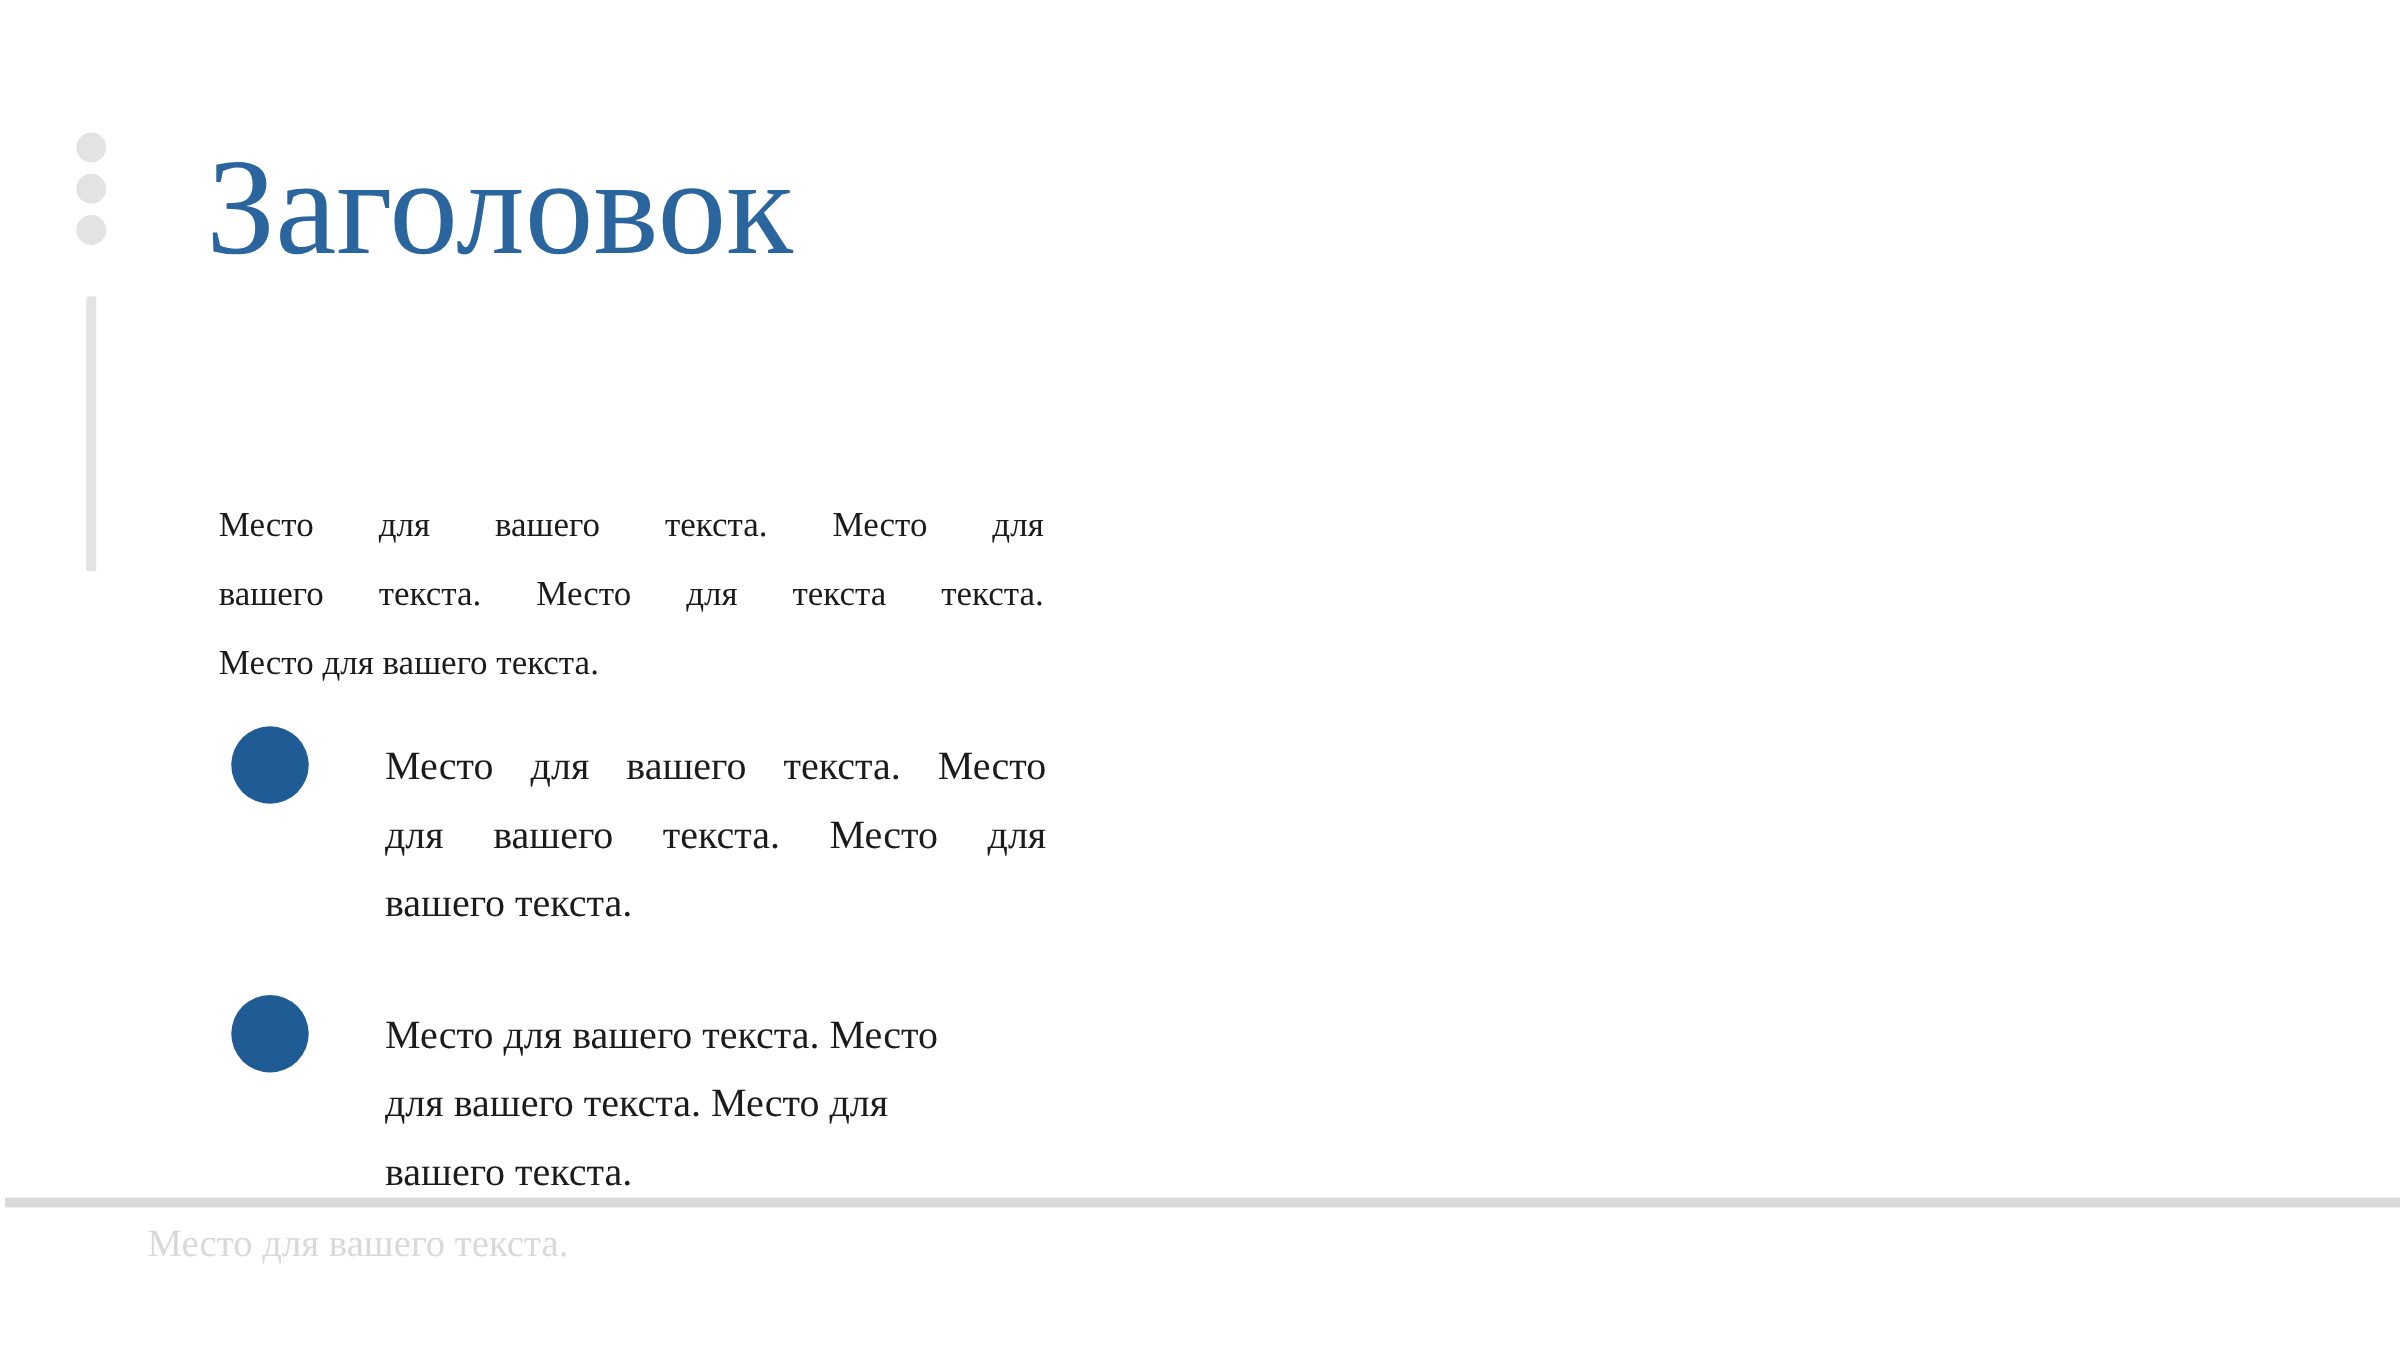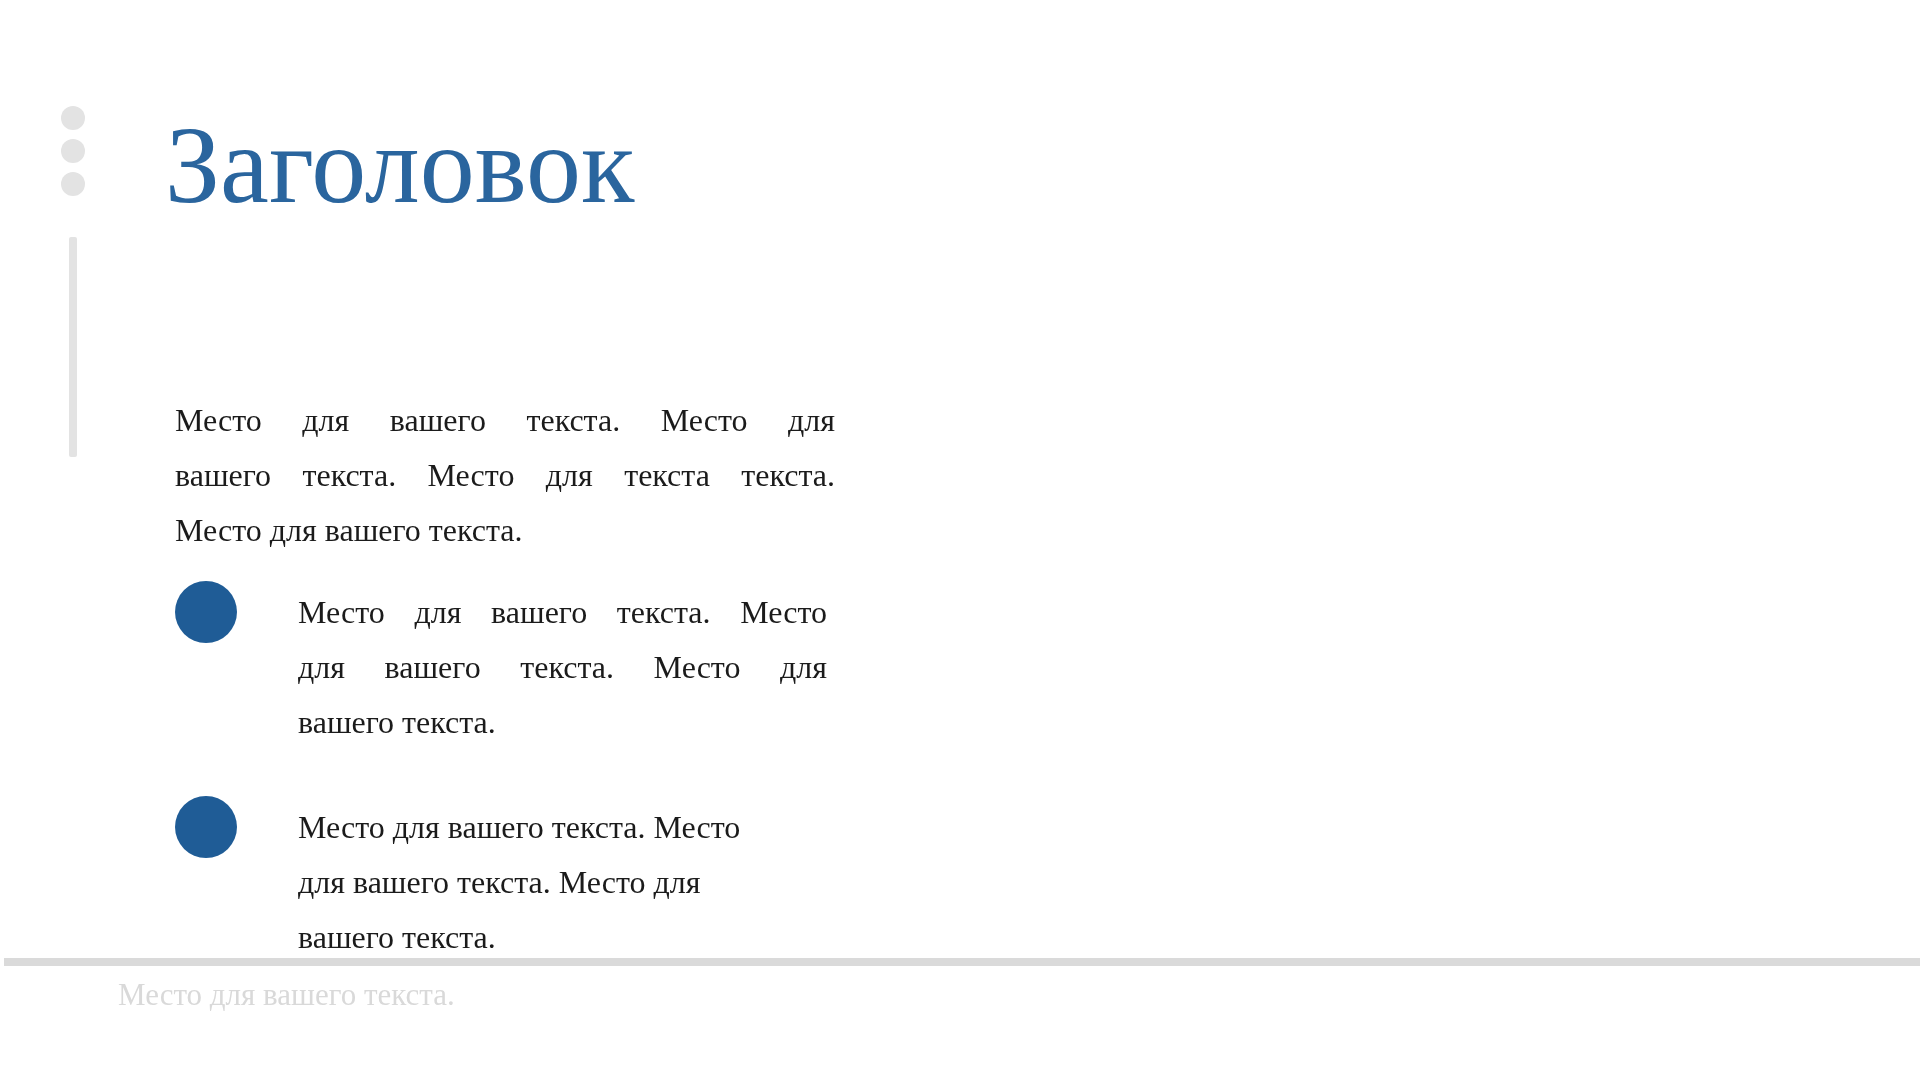--- a/index.html
+++ b/index.html
@@ -54,34 +54,34 @@
     line-height: 1.12;
     color: var(--accent, #2a659e);
     white-space: nowrap;
   }
 
   .body-paragraph {
     position: absolute;
     left: 163px;
     top: 385px;
     width: 676px;
-    font-size: 32px;
+    font-size: 28px;
     line-height: 47px;
     color: var(--body-text, #1b1b1b);
   }
 
   .line { text-align: left; }
   .line.jst {
     text-align: justify;
     text-align-last: justify;
   }
 
   .bullet-list {
     position: absolute;
-    left: 163px;
+    left: 173px;
     top: 569px;
     width: 676px;
   }
   .bullet-item {
     display: flex;
     align-items: flex-start;
     margin-bottom: 34px;
   }
   .bullet-circle {
     flex: none;

